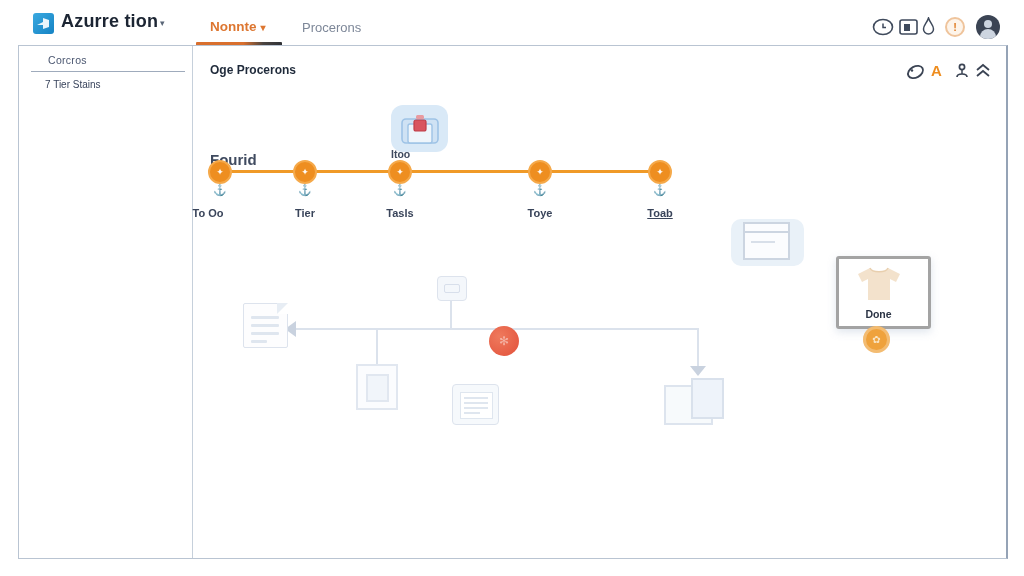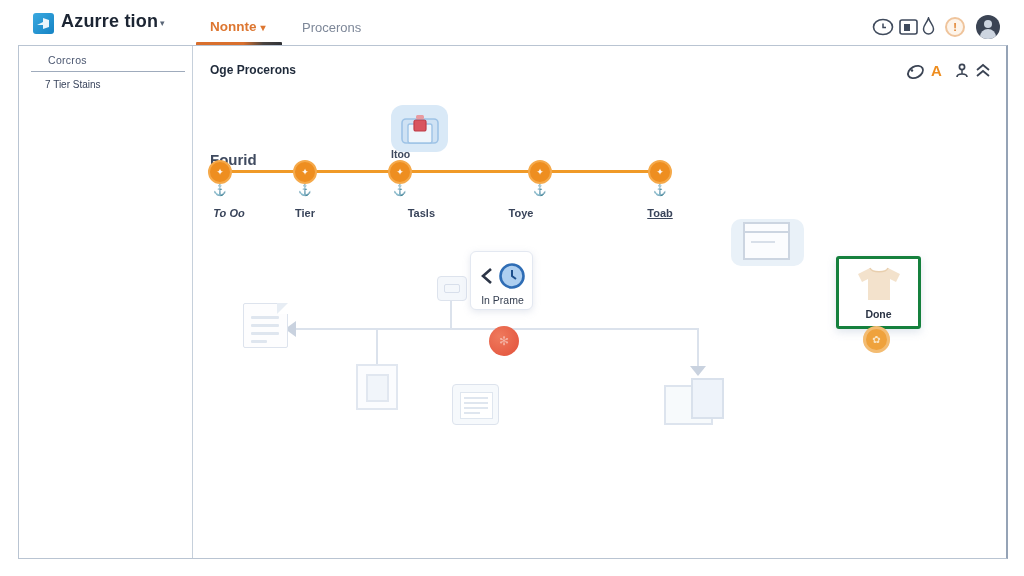--- a/index.html
+++ b/index.html
@@ -75,22 +75,22 @@
   .note { position:absolute; left:452px; top:384px; width:47px; height:41px; background:#f6f9fc;
          border:1.5px solid #dde3ed; border-radius:4px; }
   .note .in { position:absolute; left:7px; top:7px; width:33px; height:27px; background:#ffffff; border:1.5px solid #dfe6ef; }
   .note .l { position:absolute; left:4px; height:2px; background:#dfe6ef; }
   .ov-back { position:absolute; left:664px; top:385px; width:49px; height:40px; background:#f7fafc; border:2px solid #dde4ee; }
   .ov-front { position:absolute; left:691px; top:378px; width:33px; height:41px; background:#eef3fa; border:2px solid #d9e1ec; }
   .browser-blob { position:absolute; left:731px; top:219px; width:73px; height:47px; background:#e9f1f8; border-radius:10px; }
   .browser-win { position:absolute; left:743px; top:222px; width:47px; height:38px; background:#fbfcfe; border:2px solid #ccd5e1; }
   .browser-win .bar { position:absolute; left:0; top:7px; width:43px; height:2px; background:#ccd5e1; }
   .browser-win .l { position:absolute; left:6px; top:17px; width:24px; height:2px; background:#d8dfe9; }
-  .card-done { position:absolute; left:836px; top:256px; width:85px; height:73px; background:#ffffff;
-         border:3px solid #15803d; border-radius:3px; box-shadow:0 3px 9px rgba(150,170,195,.3); }
+  .card-done { position:absolute; left:836px; top:256px; width:95px; height:73px; background:#ffffff;
+         border:3px solid #a3a3a3; border-radius:3px; box-shadow:0 3px 9px rgba(150,170,195,.3); }
   .card-done .lbl { position:absolute; left:0; bottom:6px; width:79px; text-align:center; font-size:10.5px; font-weight:600; color:#2a3344; }
   .badge-done { position:absolute; left:863px; top:326px; width:27px; height:27px; border-radius:50%;
          background:#efa23c; box-shadow:inset 0 0 0 3px rgba(255,255,255,.28);
          display:flex; align-items:center; justify-content:center; color:#f9e5c4; font-size:10px; }
 </style>
 </head>
 <body>
 
 <div id="app">
 
@@ -183,24 +183,24 @@
   <div class="tl-dot" style="left:388px;">✦</div>
   <div class="tl-dot" style="left:528px;">✦</div>
   <div class="tl-dot" style="left:648px;">✦</div>
 
   <div class="tl-mini" style="left:208px;">⚓</div>
   <div class="tl-mini" style="left:293px;">⚓</div>
   <div class="tl-mini" style="left:388px;">⚓</div>
   <div class="tl-mini" style="left:528px;">⚓</div>
   <div class="tl-mini" style="left:648px;">⚓</div>
 
-  <div class="tl-stage" style="left:194px;font-style:italic;">To Oo</div>
+  <div class="tl-stage" style="left:173px;">To Oo</div>
   <div class="tl-stage" style="left:270px;">Tier</div>
-  <div class="tl-stage" style="left:365px;text-align:right;">Tasls</div>
-  <div class="tl-stage" style="left:486px;text-align:center;">Toye</div>
+  <div class="tl-stage" style="left:365px;">Tasls</div>
+  <div class="tl-stage" style="left:505px;text-align:center;">Toye</div>
   <div class="tl-stage" style="left:625px;text-decoration:underline;">Toab</div>
 
   <div class="fl-line" style="left:294px; top:328px; width:405px; height:2px;"></div>
   <div class="fl-line" style="left:450px; top:300px; width:2px; height:28px;"></div>
   <div class="fl-line" style="left:376px; top:330px; width:2px; height:35px;"></div>
   <div class="fl-line" style="left:697px; top:330px; width:2px; height:38px;"></div>
   <div class="arrow-left"></div>
   <div class="arrow-down"></div>
 
   <div class="doc">
@@ -211,32 +211,20 @@
     <div class="l" style="top:36px; width:16px;"></div>
   </div>
 
   <div class="nodeA">
       <div class="g"></div>
     </div>
 
   <div class="sq-outer"></div>
   <div class="sq-inner"></div>
 
-  <div class="card-inprog">
-    <div class="row">
-      <svg width="14" height="18" viewBox="0 0 14 18">
-          <path d="M11 2 L3 9 L11 16" fill="none" stroke="#2c3547" stroke-width="2.6"></path>
-        </svg>
-      <svg width="28" height="28" viewBox="0 0 28 28">
-        <circle cx="14" cy="14" r="11.5" fill="#aecff0" stroke="#2f6db5" stroke-width="2.6"></circle>
-        <path d="M14 8 v6 l4 3" fill="none" stroke="#1d4f8c" stroke-width="2"></path>
-      </svg>
-    </div>
-    <div class="lbl">In Prame</div>
-  </div>
 
   <div class="red-circle">✻</div>
 
   <div class="note">
     <div class="in"></div>
     <div class="l" style="left:11px; top:12px; width:24px;"></div>
     <div class="l" style="left:11px; top:17px; width:24px;"></div>
     <div class="l" style="left:11px; top:22px; width:24px;"></div>
     <div class="l" style="left:11px; top:27px; width:16px;"></div>
   </div>

